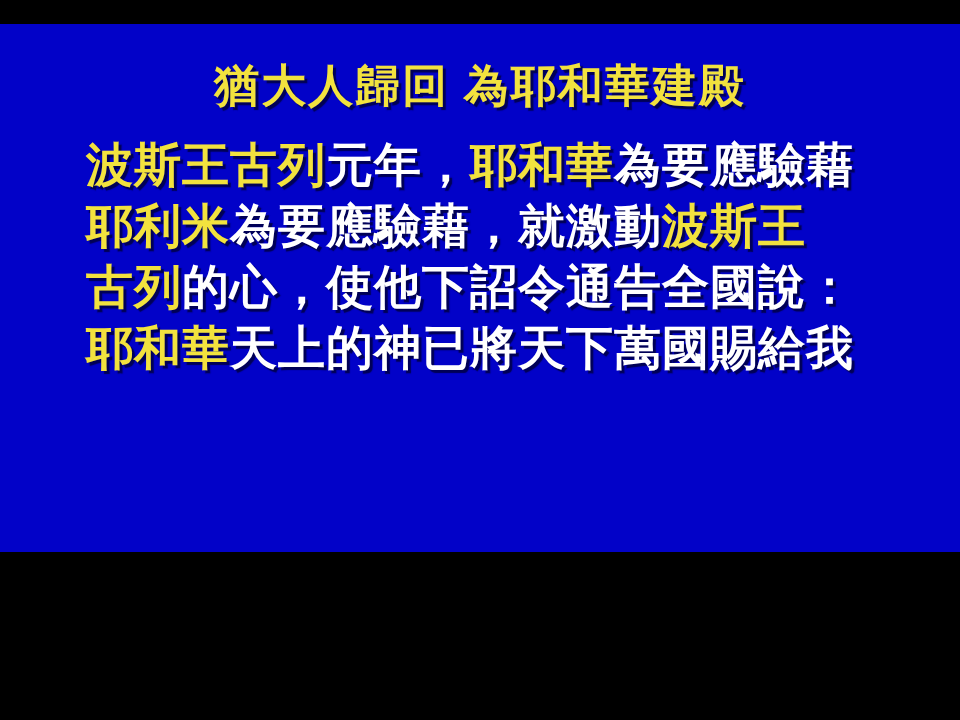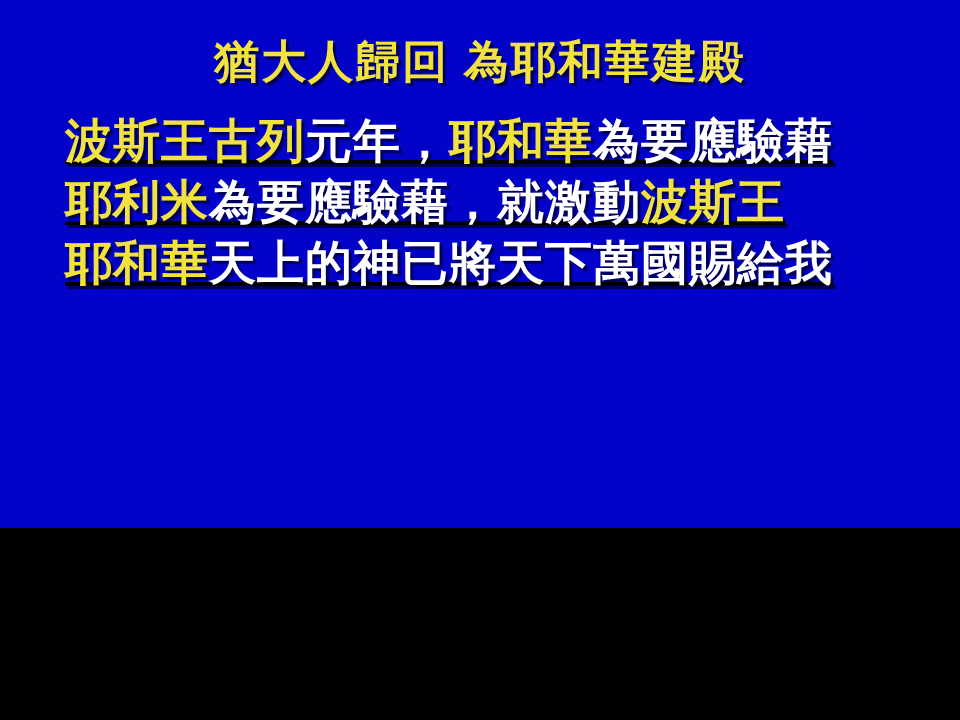--- a/index.html
+++ b/index.html
@@ -9,51 +9,52 @@
   }
   html,body{margin:0;padding:0;}
   body{background:#000;}
   .slide{
     position:relative;
     width:960px;height:528px;
     background:var(--bg);
     overflow:hidden;
     font-family:"Liberation Sans", sans-serif;
     font-weight:bold;
+    margin-top:24px;
   }
   .slide-title{
     margin:0;
     padding-top:34px;
     text-align:center;
     font-size:45px;
     line-height:56px;
     letter-spacing:2px;
     color:var(--hl);
     text-shadow:3px 3px 1px rgba(0,0,10,0.60);
     white-space:nowrap;
   }
   .slide-body{
     margin-top:20px;
-    padding-left:65px;
-    text-decoration:underline;
+    padding-left:86px;
   }
   .body-line{
     font-size:47px;
     line-height:61px;
     letter-spacing:1px;
     color:var(--fg);
     white-space:nowrap;
     text-shadow:3px 3px 1px rgba(0,0,10,0.60);
   }
   .seg{color:var(--fg);}
   .seg.hl{color:var(--hl);}
 </style>
 </head>
 <body>
 
 <div class="slide">
   <h1 class="slide-title">猶大人歸回 為耶和華建殿</h1>
   <div class="slide-body">
       <div class="body-line"><span class="seg hl">波斯王古列</span><span class="seg">元年，</span><span class="seg hl">耶和華</span><span class="seg">為要應驗藉</span></div>
       <div class="body-line"><span class="seg hl">耶利米</span><span class="seg">為要應驗藉，就激動</span><span class="seg hl">波斯王</span></div>
+      <div class="body-line"><span class="seg hl">古列</span><span class="seg">的心，使他下詔令通告全國說：</span></div>
       <div class="body-line"><span class="seg hl">耶和華</span><span class="seg">天上的神已將天下萬國賜給我</span></div>
     </div>
 </div>
 
 </body></html>

